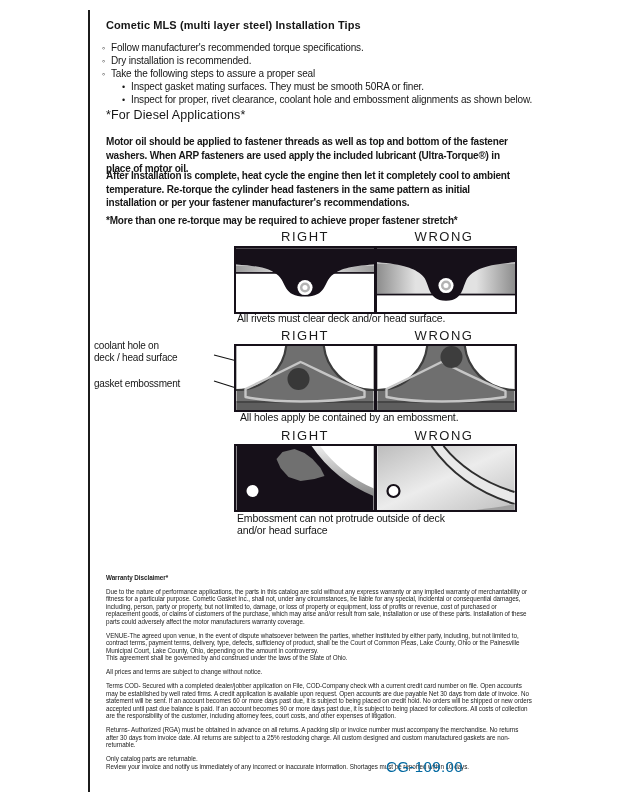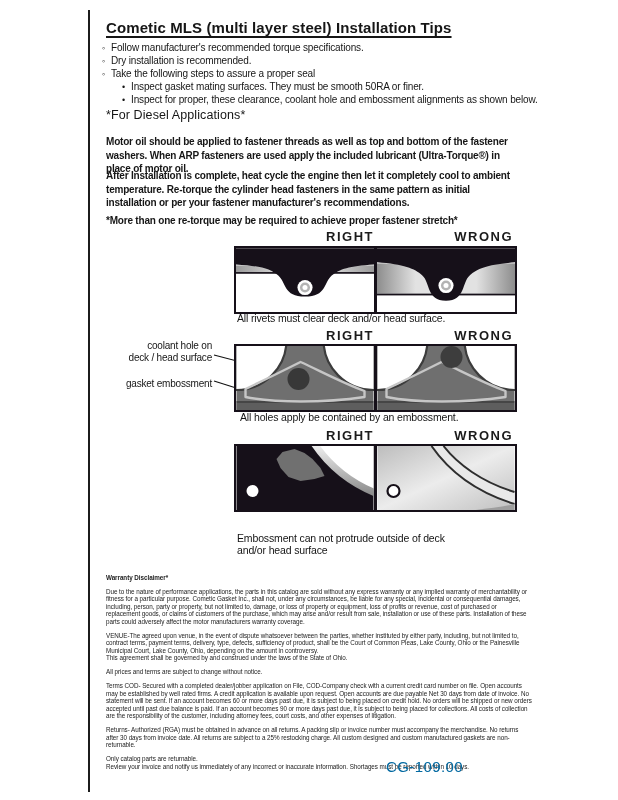--- a/index.html
+++ b/index.html
@@ -5,53 +5,53 @@
   html,body{margin:0;padding:0;}
   body{
     width:618px;height:800px;position:relative;background:#ffffff;
     font-family:"Liberation Sans","DejaVu Sans",sans-serif;color:#161616;
     overflow:hidden;
   }
   .abs{position:absolute;}
   
   .edge-line{left:88px;top:10px;width:1.5px;height:782px;background:#1c1c1c;}
   
-  .title{left:106px;top:19px;font-size:15px;font-weight:bold;letter-spacing:.1px;
-    text-decoration:underline;text-decoration-thickness:1.5px;text-underline-offset:2.5px;}
+  .title{left:106px;top:19px;font-size:11px;font-weight:bold;letter-spacing:.1px;
+    text-decoration-thickness:1.5px;text-underline-offset:2.5px;}
   
   .bline{left:95px;font-size:10px;letter-spacing:-.15px;white-space:nowrap;margin-left:7px;}
   .bline .mk{display:inline-block;width:9px;font-size:9px;vertical-align:0.5px;}
   .sub{left:115px;}
   
   .h2{left:106px;top:108px;font-size:12.5px;font-weight:normal;letter-spacing:.1px;}
   .body-p{left:106px;width:416px;font-size:10px;line-height:13.5px;letter-spacing:-.2px;font-weight:bold;}
   
-  .rw{width:138px;text-align:right;font-size:13px;font-weight:700;letter-spacing:1.5px;color:#1b1b1b;}
+  .rw{width:138px;text-align:center;font-size:13px;font-weight:400;letter-spacing:1.5px;color:#1b1b1b;}
   .dbox{width:138px;height:64px;border:2px solid #161019;box-sizing:content-box;background:#fff;}
   .dbox svg{display:block;}
   .cap{font-size:10.5px;letter-spacing:-.15px;color:#141414;white-space:pre-line;}
-  .callout{font-size:10px;letter-spacing:-.2px;text-align:right;width:118px;white-space:pre-line;line-height:11.5px;}
+  .callout{font-size:10px;letter-spacing:-.2px;text-align:left;width:118px;white-space:pre-line;line-height:11.5px;}
   
   .legal{left:106px;top:574px;width:426px;font-size:6.3px;line-height:7.5px;letter-spacing:-.05px;color:#222;}
   .legal .lh{font-weight:bold;margin:0 0 6px 0;}
   .legal p{margin:0 0 6.5px 0;white-space:pre-line;}
   .footer-code{left:386px;top:758px;font-size:15px;letter-spacing:.4px;color:#0369a1;}
 </style>
 </head>
 <body>
 
 <div class="abs edge-line"></div>
 
 <div class="abs title">Cometic MLS (multi layer steel) Installation Tips</div>
 
 <div class="abs bline" style="top:42px"><span class="mk">◦</span><span>Follow manufacturer's recommended torque specifications.</span></div>
 <div class="abs bline" style="top:55px"><span class="mk">◦</span><span>Dry installation is recommended.</span></div>
 <div class="abs bline" style="top:68px"><span class="mk">◦</span><span>Take the following steps to assure a proper seal</span></div>
 <div class="abs bline sub" style="top:81px"><span class="mk">•</span><span>Inspect gasket mating surfaces.  They must be smooth 50RA or finer.</span></div>
-<div class="abs bline sub" style="top:94px"><span class="mk">•</span><span>Inspect for proper, these clearance, coolant hole and embossment alignments as shown below.</span></div>
+<div class="abs bline sub" style="top:94px"><span class="mk">•</span><span>Inspect for proper, rivet clearance, coolant hole and embossment alignments as shown below.</span></div>
 
 <div class="abs h2">*For Diesel Applications*</div>
 <div class="abs body-p" style="top:135px">Motor oil should be applied to fastener threads as well as top and bottom of the fastener washers. When ARP fasteners are used apply the included lubricant (Ultra-Torque®) in place of motor oil.</div>
 <div class="abs body-p" style="top:169px">After Installation is complete, heat cycle the engine then let it completely cool to ambient temperature. Re-torque the cylinder head fasteners in the same pattern as initial installation or per your fastener manufacturer's recommendations.</div>
 <div class="abs body-p" style="top:214px">*More than one re-torque may be required to achieve proper fastener stretch*</div>
 
 <div class="abs rw" style="left:236px;top:229px">RIGHT</div>
 <div class="abs rw" style="left:375px;top:229px">WRONG</div>
 
 <div class="abs dbox" style="left:234px;top:246px">
@@ -160,21 +160,21 @@
       </linearGradient>
     </defs>
     <rect width="137" height="64" fill="url(#lg)"></rect>
     <path d="M54,0 C72,26 98,46 137,58 L137,46 C104,36 80,18 66,0 Z" fill="#e9e9e9"></path>
     <path d="M54,0 C72,26 98,46 137,58" fill="none" stroke="#2e2e2e" stroke-width="2"></path>
     <path d="M66,0 C80,18 104,36 137,46" fill="none" stroke="#2e2e2e" stroke-width="2"></path>
     <path d="M98,64 C112,62 126,61 137,58 V64 Z" fill="#9e9e9e"></path>
     <circle cx="16" cy="45" r="6" fill="#ffffff" stroke="#161019" stroke-width="2.2"></circle>
   </svg>
 </div>
-<div class="abs cap" style="left:237px;top:532px">Embossment can not protrude outside of deck
+<div class="abs cap" style="left:237px;top:512px">Embossment can not protrude outside of deck
 and/or head surface</div>
 
 <div class="abs legal">
   <div class="lh">Warranty Disclaimer*</div>
   <p>Due to the nature of performance applications, the parts in this catalog are sold without any express warranty or any implied warranty of merchantability or fitness for a particular purpose.  Cometic Gasket Inc., shall not, under any circumstances, be liable for any special, incidental or consequential damages, including, person, party or property, but not limited to, damage, or loss of property or equipment, loss of profits or revenue, cost of purchased or replacement goods, or claims of customers of the purchase, which may arise and/or result from sale, installation or use of these parts.  Installation of these parts could adversely affect the motor manufacturers warranty coverage.</p>
   <p>VENUE-The agreed upon venue, in the event of dispute whatsoever between the parties, whether instituted by either party, including, but not limited to, contract terms, payment terms, delivery, type, defects, sufficiency of product, shall be the Court of Common Pleas, Lake County, Ohio or the Painesville Municipal Court, Lake County, Ohio, depending on the amount in controversy.
 This agreement shall be governed by and construed under the laws of the State of Ohio.</p>
   <p>All prices and terms are subject to change without notice.</p>
   <p>Terms COD- Secured with a completed dealer/jobber application on File, COD-Company check with a current credit card number on file.  Open accounts may be established by well rated firms.  A credit application is available upon request.  Open accounts are due payable Net 30 days from date of invoice.  No statement will be sent.  If an account becomes 60 or more days past due, it is subject to being placed on credit hold.  No orders will be shipped or new orders accepted until past due balance is paid.  If an account becomes 90 or more days past due, it is subject to being placed for collections.  All costs of collection are the responsibility of the customer, including attorney fees, court costs, and other expenses of litigation.</p>
   <p>Returns- Authorized (RGA) must be obtained in advance on all returns.  A packing slip or invoice number must accompany the merchandise.  No returns after 30 days from invoice date.  All returns are subject to a 25% restocking charge.  All custom designed and custom manufactured gaskets are non-returnable.</p>

